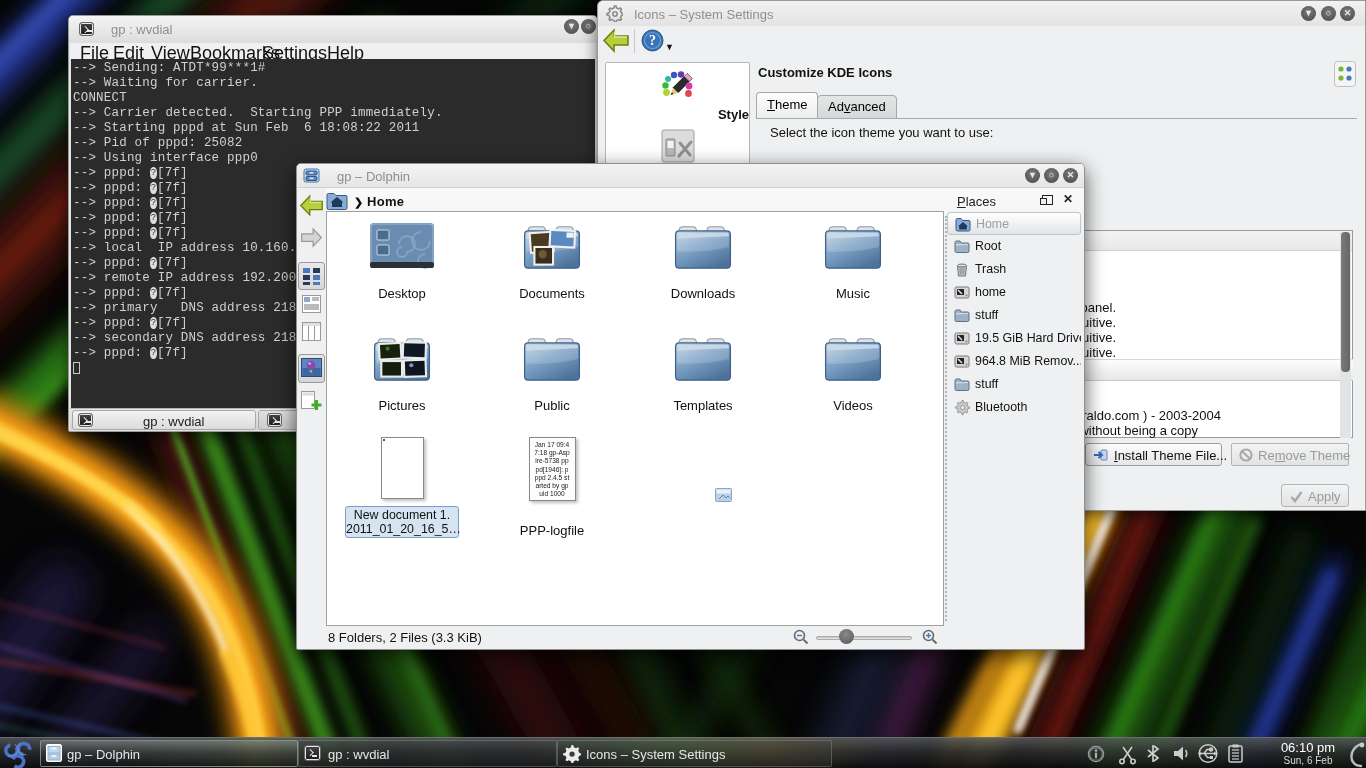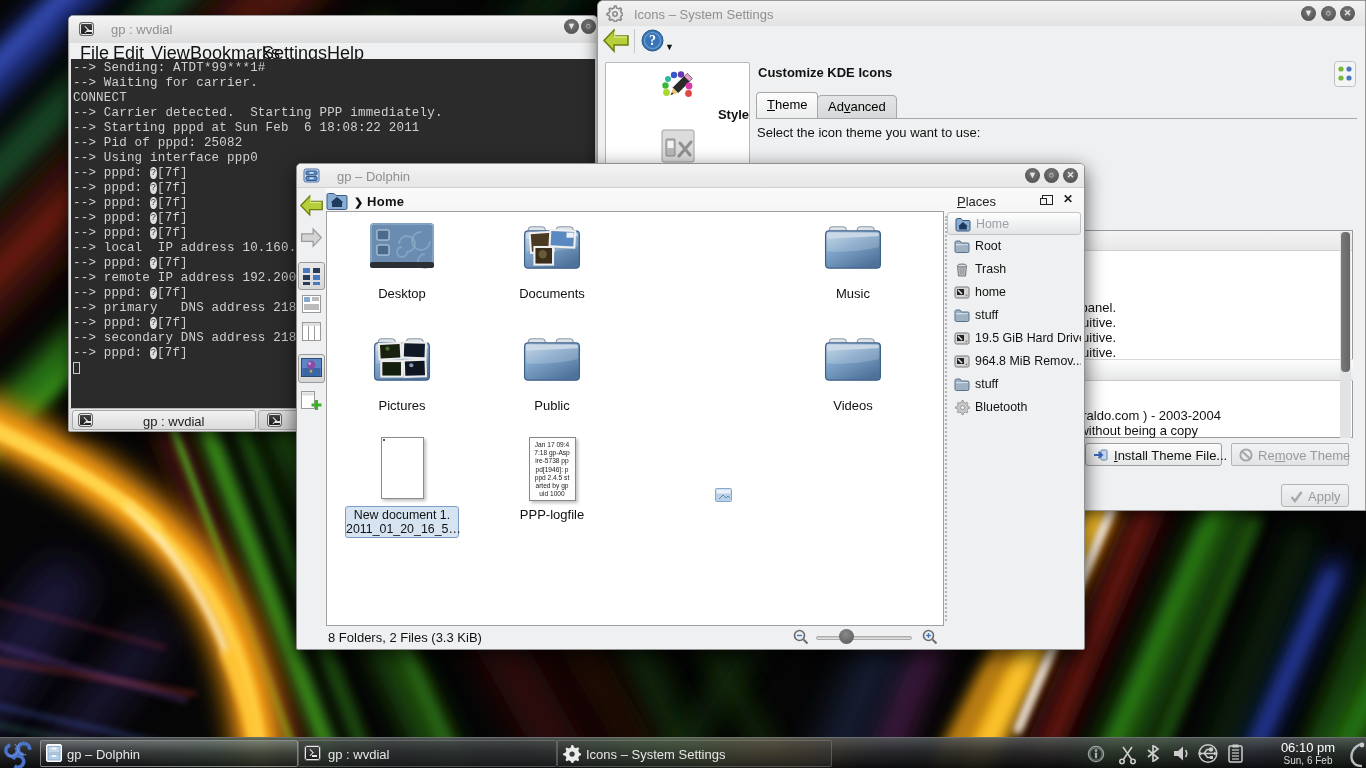--- a/index.html
+++ b/index.html
@@ -247,21 +247,21 @@
   <svg style="position:absolute;right:9px;top:60px;" width="22" height="26" viewBox="0 0 22 26">
         <rect x="0.5" y="0.5" width="21" height="25" rx="3" fill="#f4f4f4" stroke="#c0c0c0"></rect>
         <circle cx="7" cy="8" r="2.6" fill="#78b838"></circle>
         <circle cx="15" cy="8" r="2.6" fill="#4878c0"></circle>
         <circle cx="7" cy="17" r="2.6" fill="#78b838"></circle>
         <circle cx="15" cy="17" r="2.6" fill="#4878c0"></circle>
       </svg>
   <div class="tab-on" style="left:158px; top:91px;"><span style="text-decoration:underline;">T</span>heme</div>
   <div class="tab-off" style="left:219px; top:94px;">Ad<span style="text-decoration:underline;">v</span>anced</div>
   <div style="position:absolute;left:158px;top:117px;right:8px;height:1px;background:#a8a8a8;"></div>
-  <div style="position:absolute;left:159px; top:124px; font-size:13px; color:#111;">Select the icon theme you want to use:</div>
+  <div style="position:absolute;left:172px; top:124px; font-size:13px; color:#111;">Select the icon theme you want to use:</div>
 
   <div style="position:absolute; left:158px; top:229px; width:597px; height:208px; background:#fff; border:1px solid #9a9a9a;">
     <div style="position:absolute;left:0;top:0;width:100%;height:20px;background:linear-gradient(#f4f4f4,#e8e8e8);border-bottom:1px solid #cfcfcf;"></div>
     <div style="position:absolute; left:8px; top:69px; width:351px; font-size:13px; color:#111; line-height:15px; text-align:right; white-space:nowrap; overflow:visible;">This theme was designed to fit the kicker panel.<br>Its aim: to be simple and extremely intuitive.<br>A theme designed to be simple and intuitive.<br>A theme that is simple and truly intuitive.</div>
     <div style="position:absolute;left:1px;top:128px;width:100%;height:22px;background:linear-gradient(#fdfdfd,#e6e7e8);border-top:1px solid #d8d8d8;border-bottom:1px solid #c8c8c8;"></div>
     <div style="position:absolute; left:8px; top:177px; font-size:13px; color:#111; line-height:15px; white-space:nowrap;">
           <span style="position:absolute; left:0; top:0; width:456px; text-align:right; display:inline-block;">Made by the team at Everaldo ( www.everaldo.com ) - 2003-2004</span>
           <span style="position:absolute; left:0; top:15px; width:433px; text-align:right; display:inline-block;">A fresh icon theme, designed without being a copy</span>
         </div>
 
@@ -410,20 +410,26 @@
       <svg width="60" height="50" viewBox="0 0 58 48">
             <use href="#folder"></use>
         <rect x="8" y="10" width="22" height="19" fill="#4a3a22" stroke="#f0f0f0" stroke-width="2" transform="rotate(-4 19 19)"></rect>
         <rect x="27" y="8" width="24" height="16" fill="#5a88c0" stroke="#f0f0f0" stroke-width="2" transform="rotate(3 39 16)"></rect>
         <rect x="43" y="10" width="7" height="5" fill="#fff" opacity="0.9"></rect>
         <rect x="12" y="24" width="18" height="17" fill="#3a2e1a" stroke="#f0f0f0" stroke-width="2"></rect>
         <circle cx="20" cy="31" r="4" fill="#6a5a38"></circle>
       </svg>
       <div class="lab">Documents</div>
     </div>
+    <div class="icell" style="left:311px; top:10px;">
+      <svg width="60" height="50" viewBox="0 0 58 48">
+            <use href="#folder"></use>
+          </svg>
+      <div class="lab">Downloads</div>
+    </div>
     <div class="icell" style="left:461px; top:10px;">
       <svg width="60" height="50" viewBox="0 0 58 48">
             <use href="#folder"></use>
           </svg>
       <div class="lab">Music</div>
     </div>
 
     <div class="icell" style="left:10px; top:122px;">
       <svg width="60" height="50" viewBox="0 0 58 48">
             <use href="#folder"></use>
@@ -435,38 +441,44 @@
             <circle cx="15" cy="14" r="2" fill="#4a6a30"></circle>
       </svg>
       <div class="lab">Pictures</div>
     </div>
     <div class="icell" style="left:160px; top:122px;">
       <svg width="60" height="50" viewBox="0 0 58 48">
             <use href="#folder"></use>
           </svg>
       <div class="lab">Public</div>
     </div>
+    <div class="icell" style="left:311px; top:122px;">
+      <svg width="60" height="50" viewBox="0 0 58 48">
+            <use href="#folder"></use>
+          </svg>
+      <div class="lab">Templates</div>
+    </div>
     <div class="icell" style="left:461px; top:122px;">
       <svg width="60" height="50" viewBox="0 0 58 48">
             <use href="#folder"></use>
           </svg>
       <div class="lab">Videos</div>
     </div>
 
     <div class="icell" style="left:10px; top:225px;">
       <div style="width:43px;height:62px;background:#fff;border:1px solid #8a8a8a;margin:0 auto;box-shadow:2px 2px 3px rgba(0,0,0,0.25);position:relative;">
             <div style="position:absolute;left:1px;top:1px;width:2px;height:2px;background:#555;"></div>
           </div>
       <div style="margin:7px auto 0; width:114px; background:#d6e4f2; border:1px solid #7a9cc8; border-radius:3px; padding:1px 0; line-height:14px; font-size:12.4px;">New document 1.<br>2011_01_20_16_5…</div>
     </div>
     <div class="icell" style="left:160px; top:225px;">
       <div style="width:47px;height:64px;background:#fdfdfd;border:1px solid #888;margin:0 auto;overflow:hidden;box-shadow:2px 2px 3px rgba(0,0,0,0.25);">
         <div style="font-size:6.6px;color:#222;line-height:8.2px;padding-top:3px;">Jan 17 09:4<br>7:18 gp-Asp<br>ire-5738 pp<br>pd[1946]: p<br>ppd 2.4.5 st<br>arted by gp<br>uid 1000</div>
       </div>
-      <div class="lab" style="margin-top:6px;text-align:center;">PPP-logfile</div>
+      <div class="lab" style="margin-top:22px;text-align:center;">PPP-logfile</div>
     </div>
 
     <svg style="position:absolute;left:388px;top:276px;" width="17" height="14" viewBox="0 0 17 14">
           <rect x="0.5" y="0.5" width="16" height="13" rx="1" fill="#b8d0e8" stroke="#88a8c8"></rect>
           <rect x="1.5" y="1.5" width="14" height="4" fill="#e8f0f8"></rect>
           <path d="M4 11 L8 7 L11 10 L13 8 L15 10" stroke="#6888aa" fill="none"></path>
         </svg>
   </div>
 
   <div id="places">

